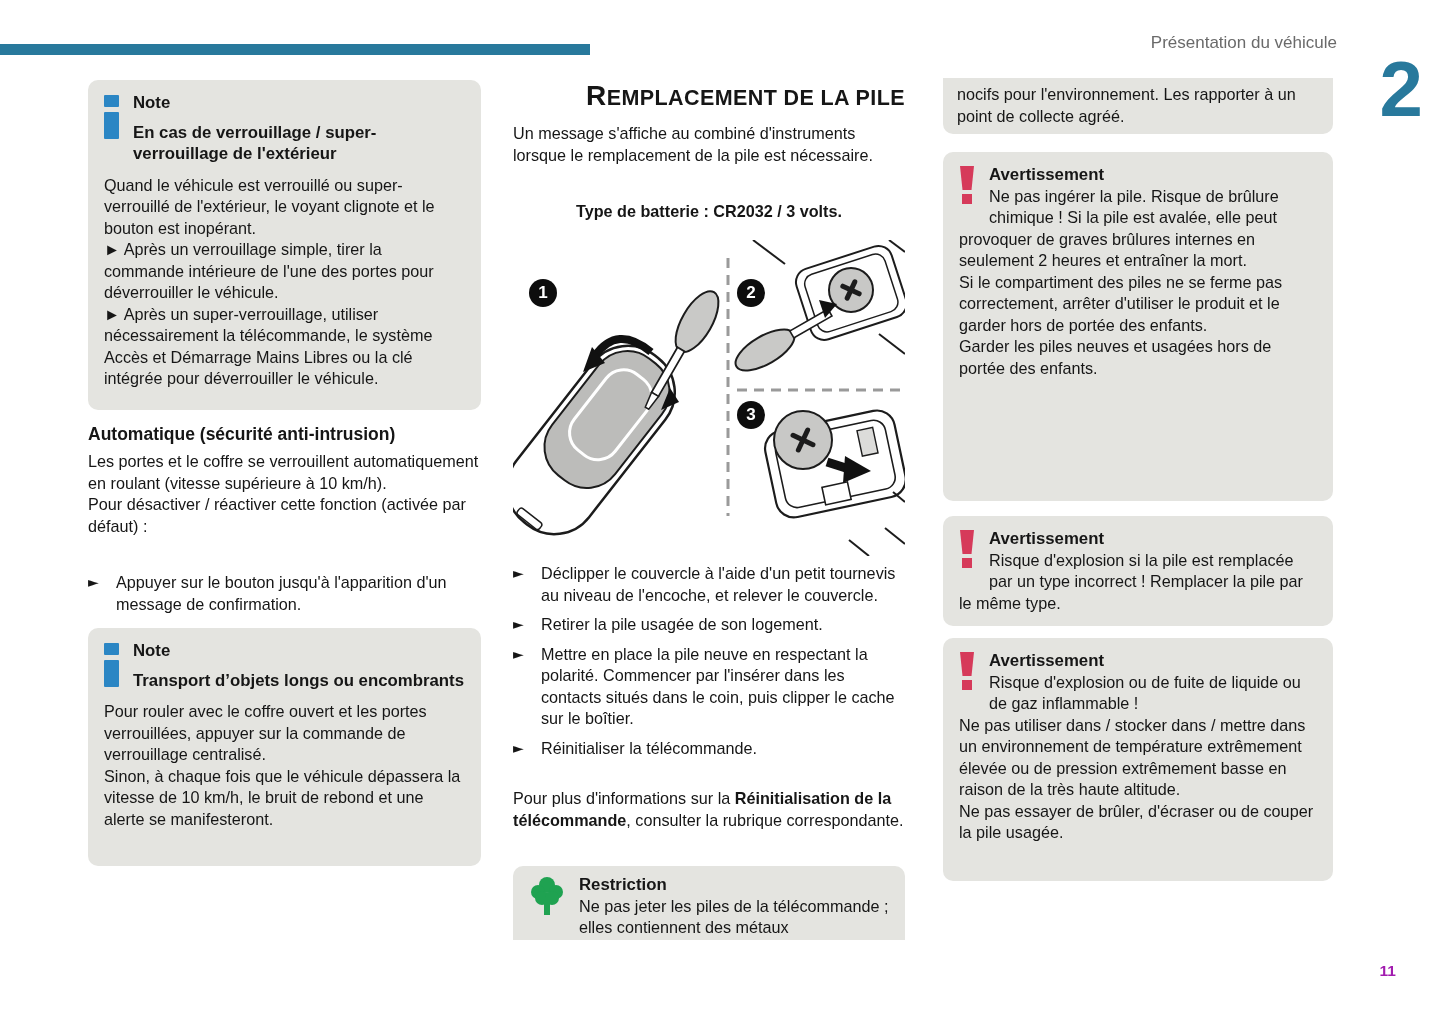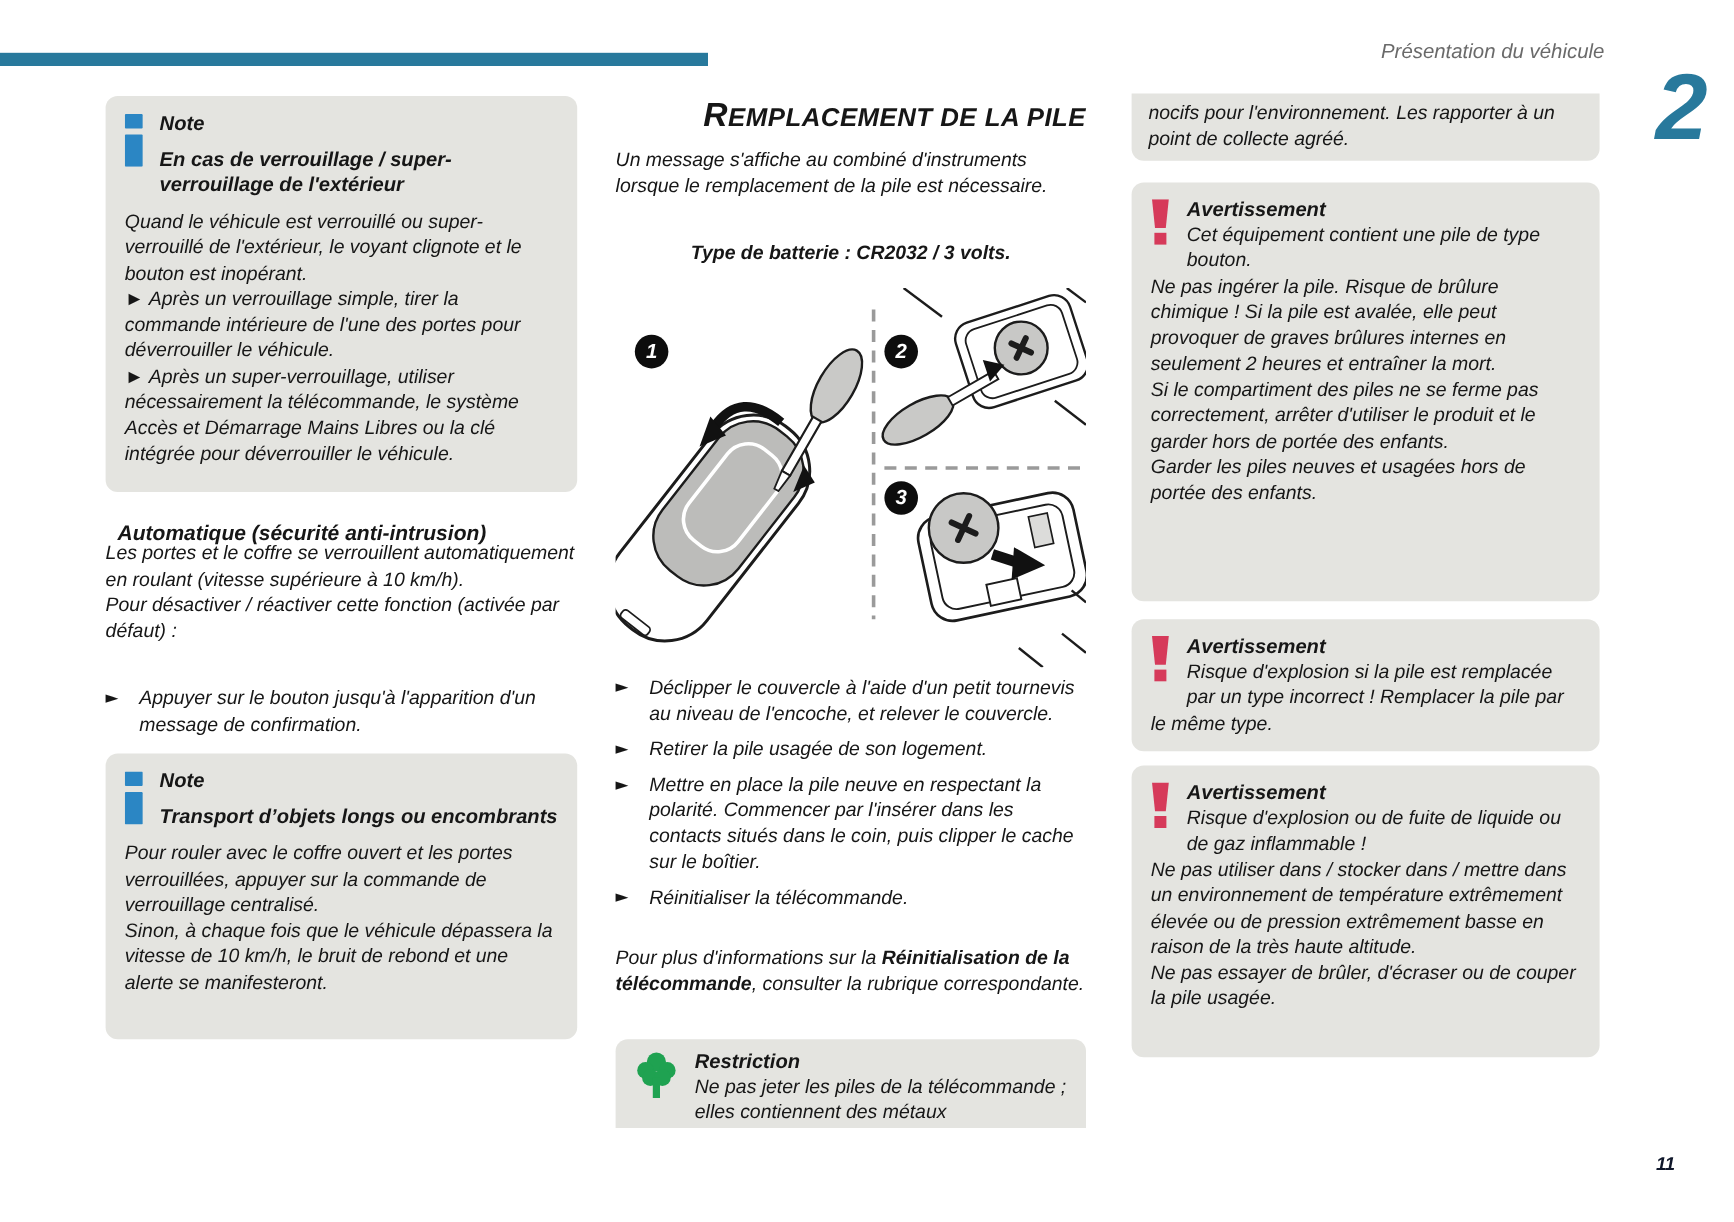--- a/index.html
+++ b/index.html
@@ -1,38 +1,38 @@
 <!DOCTYPE html>
 <html><head>
 <meta charset="utf-8">
 <style>
   html,body{margin:0;padding:0;background:#fff;}
   .page{position:relative;width:1445px;height:1018px;background:#fff;overflow:hidden;
-        font-family:"Liberation Sans",sans-serif;color:#161616;font-style:italic;}
+        font-family:"Liberation Sans",sans-serif;color:#161616;}
   .topbar{position:absolute;left:0;top:44px;width:590px;height:11px;background:#28799c;}
   .running-header{position:absolute;top:33px;right:108px;font-size:17px;color:#6a6a6a;}
   .chapter-num{position:absolute;top:50px;right:22px;font-size:78px;line-height:1;font-weight:bold;color:#28799c;}
-  .pagenum{position:absolute;top:962px;right:49px;font-size:15.5px;font-weight:bold;color:#0f172a;}
+  .pagenum{position:absolute;top:962px;right:49px;font-size:15.5px;font-weight:bold;color:#a21caf;}
 
   .col{position:absolute;}
   .col-left{left:88px;top:80px;width:393px;height:900px;}
   .col-mid{left:513px;top:82px;width:392px;height:900px;}
   .col-right{left:943px;top:78px;width:390px;height:900px;}
   .abs{position:absolute;left:0;right:0;}
 
   p{margin:0;font-size:16.2px;line-height:21.5px;}
   .graybox{background:#e4e4e0;border-radius:10px;padding:12px 16px;box-sizing:border-box;overflow:hidden;}
   .box-label{font-size:16.8px;font-weight:bold;line-height:21.5px;}
   .box-title{font-size:16.8px;font-weight:bold;line-height:21.5px;margin-top:8px;}
   .box-body{margin-top:10px;}
   .box-icon{float:left;margin:3px 14px 4px 0;}
   .icon-warn{margin-top:2px;}
   .icon-tree{margin-top:2px;}
 
-  .section-heading{font-size:17.5px;font-weight:bold;line-height:22px;margin:10px;}
+  .section-heading{font-size:17.5px;font-weight:bold;line-height:22px;margin:0;}
   .hang{position:relative;padding-left:28px;font-size:16.2px;line-height:21.5px;}
   .hang .marker{position:absolute;left:0;top:0;font-family:"DejaVu Sans",sans-serif;font-size:14px;}
 
   .doc-title{margin:0;font-size:21.5px;font-weight:bold;letter-spacing:0.4px;text-transform:uppercase;line-height:28px;text-align:right;}
   .doc-title::first-letter{font-size:28px;}
   .bold{font-weight:bold;text-align:center;}
 
   .figure{position:absolute;left:0;top:158px;width:392px;height:316px;}
   .figure svg{position:absolute;left:0;top:0;}
   .badge{position:absolute;width:28px;height:28px;border-radius:50%;background:#0d0d0d;color:#fff;
@@ -219,21 +219,20 @@
     <section class="graybox abs" style="top:74px;height:349px;">
       <span class="box-icon icon-warn">
         <svg width="16" height="38" viewBox="0 0 16 38">
             <g fill="#d63a5a">
               <polygon points="1,0 15,0 12.5,24 3.5,24"></polygon>
               <rect x="3" y="28" width="10" height="10"></rect>
             </g>
           </svg>
       </span>
       <div class="box-label">Avertissement</div>
-      <p>Cet équipement contient une pile de type bouton.</p>
       <p>Ne pas ingérer la pile. Risque de brûlure chimique ! Si la pile est avalée, elle peut provoquer de graves brûlures internes en seulement 2 heures et entraîner la mort.</p>
       <p>Si le compartiment des piles ne se ferme pas correctement, arrêter d'utiliser le produit et le garder hors de portée des enfants.</p>
       <p>Garder les piles neuves et usagées hors de portée des enfants.</p>
     </section>
 
     <section class="graybox abs" style="top:438px;height:110px;">
       <span class="box-icon icon-warn">
         <svg width="16" height="38" viewBox="0 0 16 38">
             <g fill="#d63a5a">
               <polygon points="1,0 15,0 12.5,24 3.5,24"></polygon>

